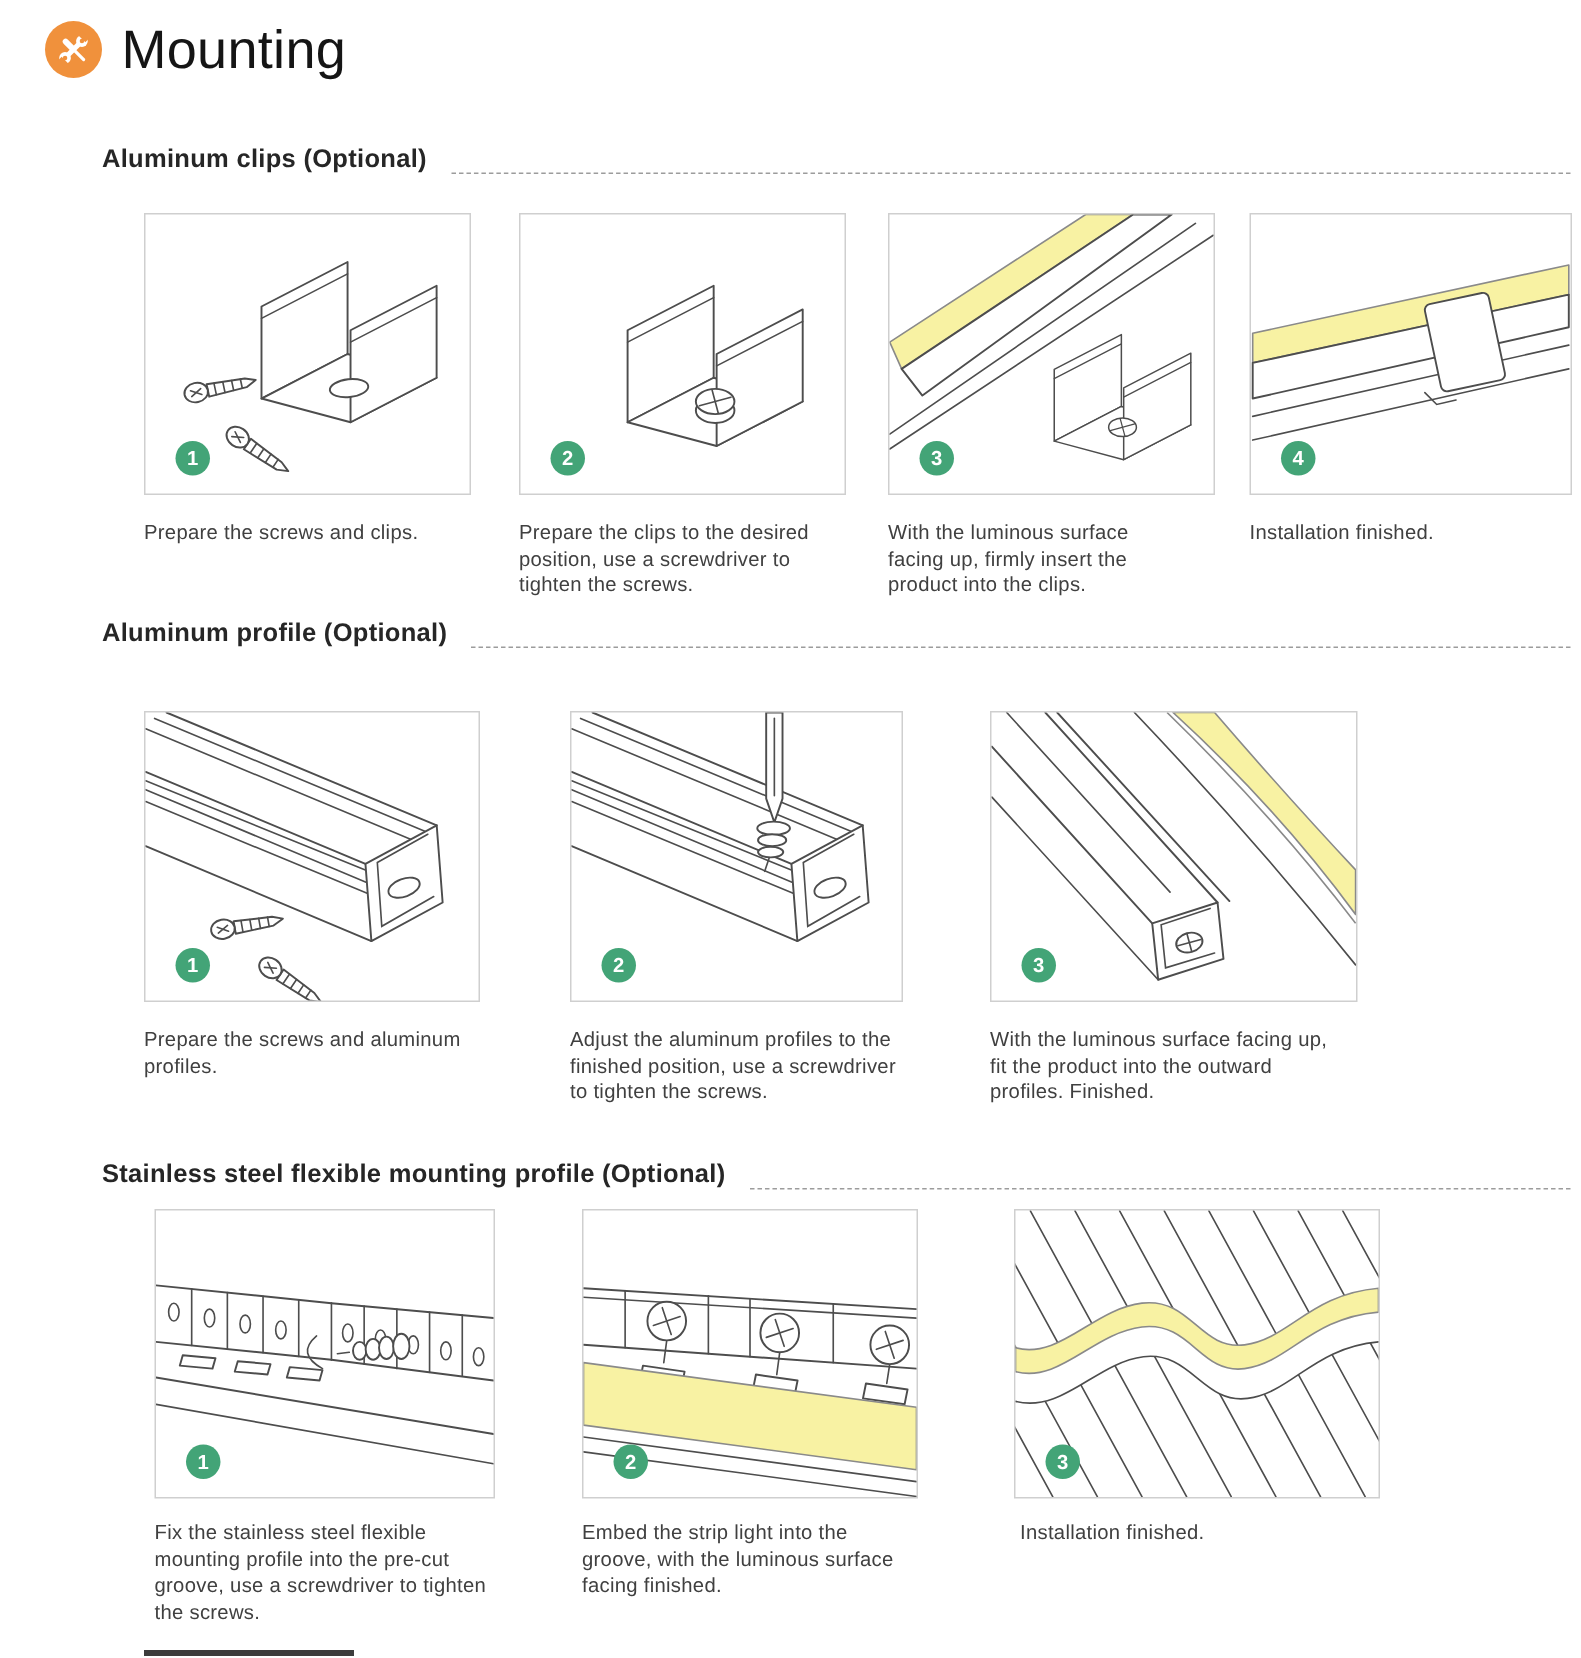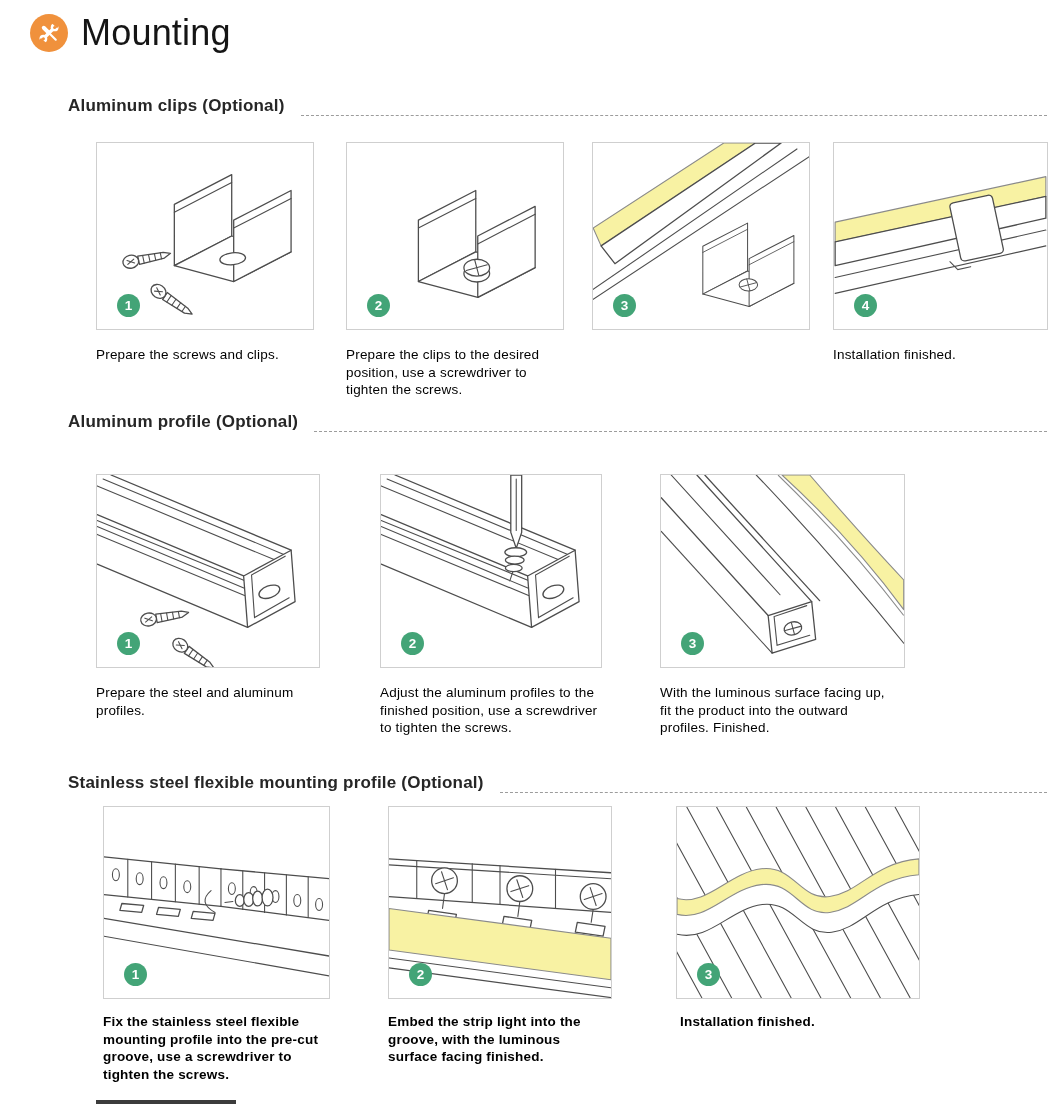--- a/index.html
+++ b/index.html
@@ -15,22 +15,22 @@
   .sec-head{position:absolute;left:68px;right:5px;display:flex;align-items:flex-end;height:24px;}
   .sec-title{margin:0;font-size:17px;font-weight:bold;color:#262626;letter-spacing:0.2px;white-space:nowrap;}
   .dash{flex:1;height:0;border-top:1px dashed #9c9c9c;margin-left:16px;}
   
   .col{position:absolute;}
   .figbox{position:relative;border:1px solid #cfcfcf;background:#fff;box-sizing:border-box;}
   .figbox svg{position:absolute;left:0;top:0;width:100%;height:100%;}
   .badge{position:absolute;left:20px;bottom:12px;width:23px;height:23px;border-radius:50%;
          background:var(--green,#43A477);color:#fff;font-size:13.5px;font-weight:bold;
          display:flex;align-items:center;justify-content:center;}
-  .caption{margin-top:16px;font-size:13.5px;line-height:1.3;color:#000000;letter-spacing:0.2px;}
-  .cap3{margin-top:14px;font-weight:bold;}
+  .caption{margin-top:16px;font-size:13.5px;line-height:1.3;color:#404040;letter-spacing:0.2px;}
+  .cap3{margin-top:14px;}
   
   .ln{fill:none;stroke:var(--line,#4d4d4d);stroke-width:1.3;stroke-linejoin:round;stroke-linecap:round;}
   .wh{fill:#fff;stroke:var(--line,#4d4d4d);stroke-width:1.3;stroke-linejoin:round;}
   .th{fill:none;stroke:var(--line,#4d4d4d);stroke-width:1.1;stroke-linecap:round;}
   .yl{fill:var(--yellow,#F8F2A3);stroke:#8a8a8a;stroke-width:1.1;stroke-linejoin:round;}
   .yln{fill:none;stroke:#8a8a8a;stroke-width:1.1;}
   .msk{fill:#fff;stroke:none;}
   .edge-mark{position:absolute;left:96px;top:1100px;width:140px;height:4px;background:#3c3c3c;}
 </style>
 </head>
@@ -138,20 +138,21 @@
           <line class="th" x1="138" y1="86" x2="196" y2="56"></line>
           <ellipse class="wh" cx="137" cy="112" rx="12" ry="8"></ellipse>
           <g transform="rotate(-15 137 112)">
             <line class="th" x1="126" y1="112" x2="148" y2="112"></line>
             <line class="th" x1="137" y1="104" x2="137" y2="120"></line>
           </g>
         </g>
       </svg>
       <div class="badge">3</div>
     </div>
+    <div class="caption" style="max-width:190px">With the luminous surface facing up, firmly insert the product into the clips.</div>
   </div>
 
   <div class="col" style="left:833px;top:142px;width:215px">
     <div class="figbox" style="height:188px">
       <svg viewBox="0 0 213 188">
         <g>
           <polygon class="yl" points="0,80 213,34 213,54 0,100"></polygon>
           <polygon class="wh" points="0,100 213,54 213,76 0,124"></polygon>
         </g>
         <line class="th" x1="0" y1="136" x2="213" y2="88"></line>
@@ -203,21 +204,21 @@
             <line class="th" x1="19" y1="-3.3" x2="19" y2="4"></line>
           <line class="th" x1="25" y1="-3" x2="25" y2="3.8"></line>
             <line class="th" x1="31" y1="-2.8" x2="31" y2="3.6"></line>
           <ellipse class="wh" cx="0" cy="0" rx="8" ry="6.5"></ellipse>
           <line class="th" x1="-3.5" y1="-2" x2="3.5" y2="2"></line>
             <line class="th" x1="-3.5" y1="2" x2="3.5" y2="-2"></line>
         </g>
       </svg>
       <div class="badge">1</div>
     </div>
-    <div class="caption" style="max-width:245px">Prepare the steel and aluminum profiles.</div>
+    <div class="caption" style="max-width:245px">Prepare the screws and aluminum profiles.</div>
   </div>
 
   <div class="col" style="left:380px;top:474px;width:222px">
     <div class="figbox" style="height:194px">
       <svg viewBox="0 0 222 194">
         <g>
           <line class="ln" x1="14" y1="0" x2="196" y2="76"></line>
           <line class="th" x1="6" y1="4" x2="188" y2="80"></line>
           <line class="th" x1="0" y1="11" x2="180" y2="86"></line>
           <line class="ln" x1="0" y1="40" x2="148" y2="102"></line>

